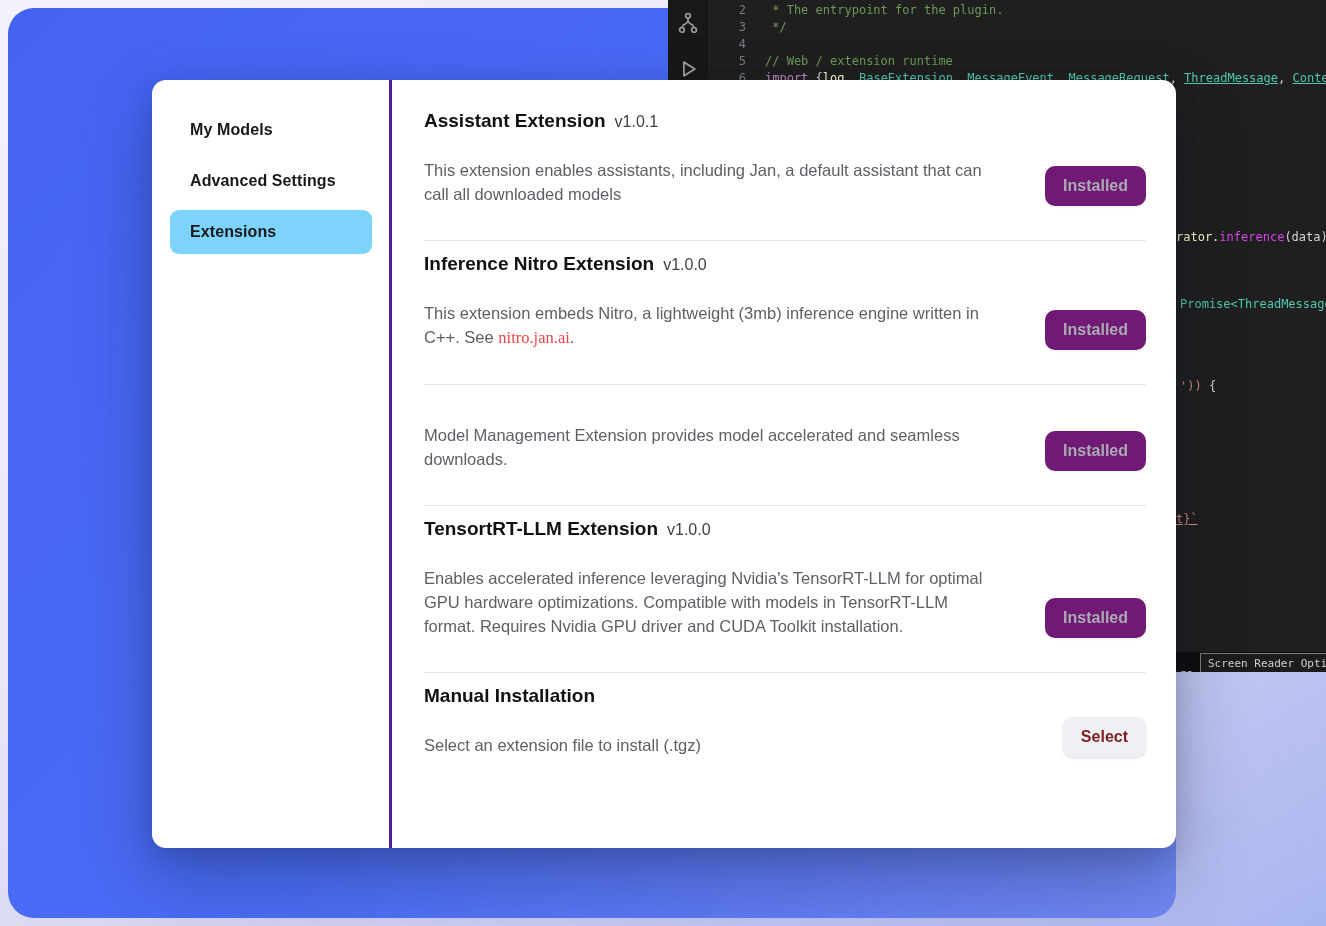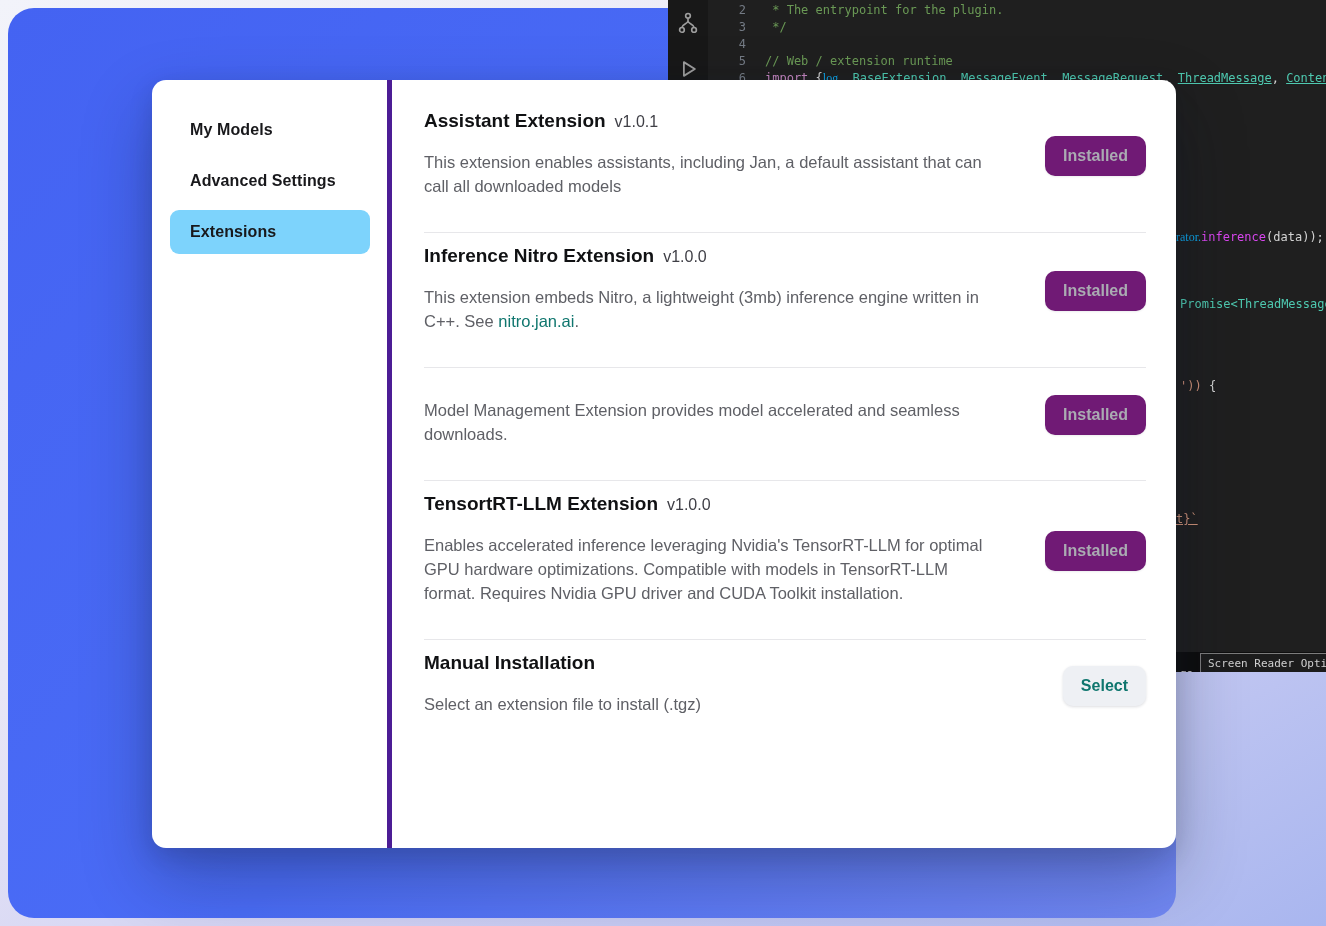--- a/index.html
+++ b/index.html
@@ -23,21 +23,21 @@
     background:#1f1f1f; z-index:2; overflow:hidden;
     font-family:"DejaVu Sans Mono", monospace; font-size:12px; line-height:17px;
     color:#d4d4d4; white-space:pre;
   }
   .activity-bar { position:absolute; left:0; top:0; width:40px; height:652px; background:#181818; }
   .activity-icon { position:absolute; left:9px; width:22px; height:22px; }
   .gutter { position:absolute; left:40px; top:2px; width:38px; text-align:right; color:#747b85; }
   .codelines { position:absolute; left:97px; top:2px; }
   .tok-comment { color:#6a9955; }
   .tok-kw { color:#c586c0; }
-  .tok-var { color:#0ea5e9;font-family:Liberation Serif, serif; }
+  .tok-var { color:#fef9c3; }
   .tok-type { color:#4ec9b0; text-decoration:underline; }
   .tok-fn { color:#d946ef; }
   .tok-str { color:#ce9178; }
   .tok-plain { color:#d4d4d4; }
   .frag { position:absolute; white-space:pre; }
   .statusbar {
     position:absolute; left:0; top:652px; width:658px; height:20px; background:#0e0e0e;
     display:flex; align-items:center; font-size:11px; color:#d7d7d7;
   }
   .status-go { position:absolute; left:512px; top:13px; }
@@ -47,46 +47,46 @@
   }
 
   
   .modal {
     position:absolute; left:152px; top:80px; width:1024px; height:768px;
     background:#ffffff; border-radius:14px; z-index:3;
     box-shadow:0 30px 70px rgba(15,23,42,.30), 0 8px 24px rgba(15,23,42,.14);
     display:flex; overflow:hidden;
   }
   .sidebar {
-    width:240px; border-right:5px solid #4c1d95; padding:28px 17px 0 18px; flex:none;
+    width:240px; border-right:3px solid #4c1d95; padding:28px 17px 0 18px; flex:none;
   }
   .nav-item {
     height:44px; border-radius:9px; display:flex; align-items:center;
     padding:0 20px; margin-bottom:7px; cursor:pointer;
     font-size:16px; font-weight:700; color:#18181b; letter-spacing:.1px;
   }
   .nav-item.active { background:#7dd3fc; }
 
   .content { flex:1; padding:0 30px 0 32px; }
-  .section { display:flex; justify-content:space-between; align-items:center; padding:12px 0 34px; }
+  .section { display:flex; justify-content:space-between; align-items:flex-end; padding:12px 0 34px; }
   .section:first-child { padding-top:30px; }
   .sec-text { width:578px; }
   .sec-title { font-size:19px; font-weight:700; color:#101113; }
   .sec-version { font-size:16px; font-weight:400; color:#3f3f46; margin-left:9px; }
-  .sec-desc { margin-top:18px; font-size:16.5px; line-height:24px; color:#5f6066; }
-  .sec-desc a, .desc-link { color:#0f766e; text-decoration:none; cursor:pointer; }
+  .sec-desc { margin-top:26px; font-size:16.5px; line-height:24px; color:#5f6066; }
+  .sec-desc a, .desc-link { color:#ef4444; text-decoration:none; cursor:pointer;font-family:Liberation Serif, serif; }
   .divider { height:1px; background:#e7e7ea; }
 
   .btn {
     flex:none; margin-top:3px; border:none; border-radius:10px; cursor:pointer;
     font-family:"Liberation Sans", sans-serif; font-size:16px; font-weight:600;
     padding:11px 18px; background:#701a75; color:#aaabb2;
     box-shadow:0 1px 2px rgba(16,24,40,.08);
   }
-  .btn.select { background:#eef0f4; color:#0f766e; box-shadow:0 1px 3px rgba(16,24,40,.14); }
+  .btn.select { background:#eef0f4; color:#7f1d1d; box-shadow:0 1px 3px rgba(16,24,40,.14); }
 </style>
 </head>
 <body>
 
 <div class="editor">
   <div class="activity-bar"></div>
 
   <svg class="activity-icon" style="top:12px" viewBox="0 0 16 16">
     <g fill="none" stroke="#9d9d9d" stroke-width="1.2">
       <circle cx="8" cy="2.8" r="1.7"></circle>

